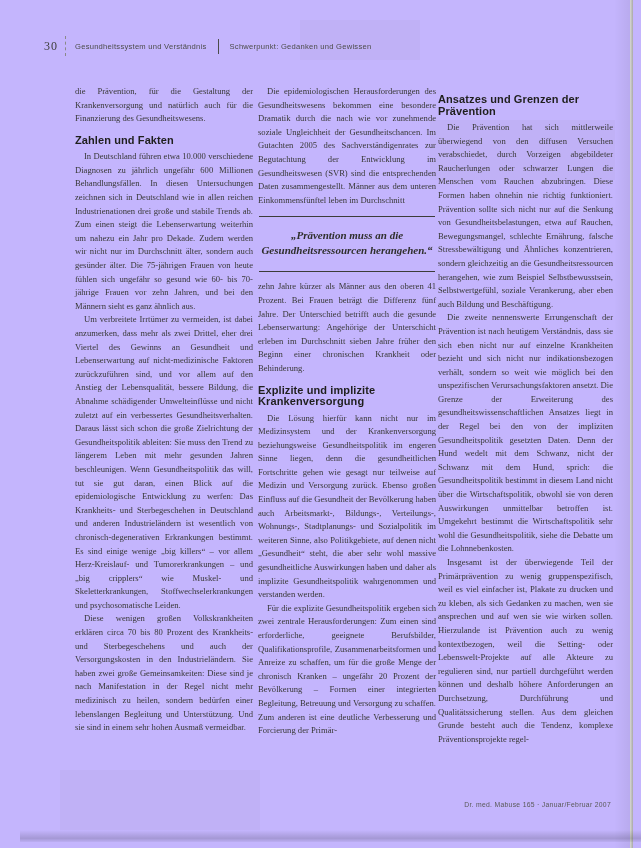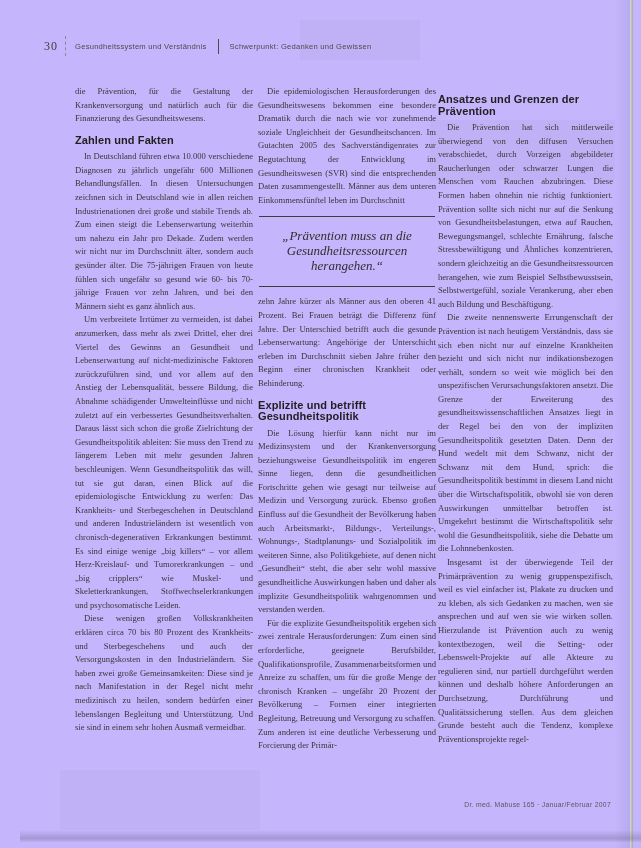--- a/index.html
+++ b/index.html
@@ -45,22 +45,22 @@
   .col p.cont{text-indent:0;}
   .col h3{
     font-family:"Liberation Sans","DejaVu Sans",sans-serif;
     font-size:11px;line-height:11.5px;color:#1f1f1d;
     margin:9px 0 4px 0;font-weight:bold;text-align:left;letter-spacing:0.1px;}
   .pullquote{
     margin:9px 1px 8px 1px;padding:11px 2px 13px 2px;
     border-top:1.5px solid #3c3c3a;border-bottom:1.5px solid #3c3c3a;}
   .pullquote p{
     margin:0;text-indent:0;text-align:center;
-    font-style:italic;font-size:13px;line-height:15px;color:#2f2f2d;
-    font-family:"Liberation Serif",serif;}
+    font-style:italic;font-size:11px;line-height:15px;color:#2f2f2d;
+    font-family:"Liberation Serif",serif;font-weight:bold;}
   .footer{
     position:absolute;right:30px;top:801px;
     font-family:"Liberation Sans","DejaVu Sans",sans-serif;
     font-size:6.8px;color:#5a5a58;letter-spacing:0.3px;
     filter:blur(0.25px);}
 </style>
 </head>
 <body>
 
 <div class="scan">
@@ -86,21 +86,21 @@
       <p>Um verbreitete Irrtümer zu vermeiden, ist dabei anzumerken, dass mehr als zwei Drittel, eher drei Viertel des Gewinns an Gesundheit und Lebenserwartung auf nicht-medizinische Faktoren zurückzuführen sind, und vor allem auf den Anstieg der Lebensqualität, bessere Bildung, die Abnahme schädigender Umwelteinflüsse und nicht zuletzt auf ein verbessertes Gesundheitsverhalten. Daraus lässt sich schon die große Zielrichtung der Gesundheitspolitik ableiten: Sie muss den Trend zu längerem Leben mit mehr gesunden Jahren beschleunigen. Wenn Gesundheitspolitik das will, tut sie gut daran, einen Blick auf die epidemiologische Entwicklung zu werfen: Das Krankheits- und Sterbegeschehen in Deutschland und anderen Industrieländern ist wesentlich von chronisch-degenerativen Erkrankungen bestimmt. Es sind einige wenige „big killers“ – vor allem Herz-Kreislauf- und Tumorerkrankungen – und „big cripplers“ wie Muskel- und Skeletterkrankungen, Stoffwechselerkrankungen und psychosomatische Leiden.</p>
       <p>Diese wenigen großen Volkskrankheiten erklären circa 70 bis 80 Prozent des Krankheits- und Sterbegeschehens und auch der Versorgungskosten in den Industrieländern. Sie haben zwei große Gemeinsamkeiten: Diese sind je nach Manifestation in der Regel nicht mehr medizinisch zu heilen, sondern bedürfen einer lebenslangen Begleitung und Unterstützung. Und sie sind in einem sehr hohen Ausmaß vermeidbar.</p>
     </section>
 
     <section class="col col-mid">
       <p>Die epidemiologischen Herausforderungen des Gesundheitswesens bekommen eine besondere Dramatik durch die nach wie vor zunehmende soziale Ungleichheit der Gesundheitschancen. Im Gutachten 2005 des Sachverständigenrates zur Begutachtung der Entwicklung im Gesundheitswesen (SVR) sind die entsprechenden Daten zusammengestellt. Männer aus dem unteren Einkommensfünftel leben im Durchschnitt</p>
       <div class="pullquote">
         <p>„Prävention muss an die Gesundheitsressourcen herangehen.“</p>
       </div>
       <p class="cont">zehn Jahre kürzer als Männer aus den oberen 41 Prozent. Bei Frauen beträgt die Differenz fünf Jahre. Der Unterschied betrifft auch die gesunde Lebenserwartung: Angehörige der Unterschicht erleben im Durchschnitt sieben Jahre früher den Beginn einer chronischen Krankheit oder Behinderung.</p>
-      <h3>Explizite und betrifft Gesundheitspolitik</h3>
+      <h3>Explizite und implizite Krankenversorgung</h3>
       <p>Die Lösung hierfür kann nicht nur im Medizinsystem und der Krankenversorgung beziehungsweise Gesundheitspolitik im engeren Sinne liegen, denn die gesundheitlichen Fortschritte gehen wie gesagt nur teilweise auf Medizin und Versorgung zurück. Ebenso großen Einfluss auf die Gesundheit der Bevölkerung haben auch Arbeitsmarkt-, Bildungs-, Verteilungs-, Wohnungs-, Stadtplanungs- und Sozialpolitik im weiteren Sinne, also Politikgebiete, auf denen nicht „Gesundheit“ steht, die aber sehr wohl massive gesundheitliche Auswirkungen haben und daher als implizite Gesundheitspolitik wahrgenommen und verstanden werden.</p>
       <p>Für die explizite Gesundheitspolitik ergeben sich zwei zentrale Herausforderungen: Zum einen sind erforderliche, geeignete Berufsbilder, Qualifikationsprofile, Zusammenarbeitsformen und Anreize zu schaffen, um für die große Menge der chronisch Kranken – ungefähr 20 Prozent der Bevölkerung – Formen einer integrierten Begleitung, Betreuung und Versorgung zu schaffen. Zum anderen ist eine deutliche Verbesserung und Forcierung der Primär-</p>
     </section>
 
     <section class="col col-right">
       <h3>Ansatzes und Grenzen der Prävention</h3>
       <p>Die Prävention hat sich mittlerweile überwiegend von den diffusen Versuchen verabschiedet, durch Vorzeigen abgebildeter Raucherlungen oder schwarzer Lungen die Menschen vom Rauchen abzubringen. Diese Formen haben ohnehin nie richtig funktioniert. Prävention sollte sich nicht nur auf die Senkung von Gesundheitsbelastungen, etwa auf Rauchen, Bewegungsmangel, schlechte Ernährung, falsche Stressbewältigung und Ähnliches konzentrieren, sondern gleichzeitig an die Gesundheitsressourcen herangehen, wie zum Beispiel Selbstbewusstsein, Selbstwertgefühl, soziale Verankerung, aber eben auch Bildung und Beschäftigung.</p>
       <p>Die zweite nennenswerte Errungenschaft der Prävention ist nach heutigem Verständnis, dass sie sich eben nicht nur auf einzelne Krankheiten bezieht und sich nicht nur indikationsbezogen verhält, sondern so weit wie möglich bei den unspezifischen Verursachungsfaktoren ansetzt. Die Grenze der Erweiterung des gesundheitswissenschaftlichen Ansatzes liegt in der Regel bei den von der impliziten Gesundheitspolitik gesetzten Daten. Denn der Hund wedelt mit dem Schwanz, nicht der Schwanz mit dem Hund, sprich: die Gesundheitspolitik bestimmt in diesem Land nicht über die Wirtschaftspolitik, obwohl sie von deren Auswirkungen unmittelbar betroffen ist. Umgekehrt bestimmt die Wirtschaftspolitik sehr wohl die Gesundheitspolitik, siehe die Debatte um die Lohnnebenkosten.</p>
       <p>Insgesamt ist der überwiegende Teil der Primärprävention zu wenig gruppenspezifisch, weil es viel einfacher ist, Plakate zu drucken und zu kleben, als sich Gedanken zu machen, wen sie ansprechen und auf wen sie wie wirken sollen. Hierzulande ist Prävention auch zu wenig kontextbezogen, weil die Setting- oder Lebenswelt-Projekte auf alle Akteure zu regulieren sind, nur partiell durchgeführt werden können und deshalb höhere Anforderungen an Durchsetzung, Durchführung und Qualitätssicherung stellen. Aus dem gleichen Grunde besteht auch die Tendenz, komplexe Präventionsprojekte regel-</p>
     </section>

